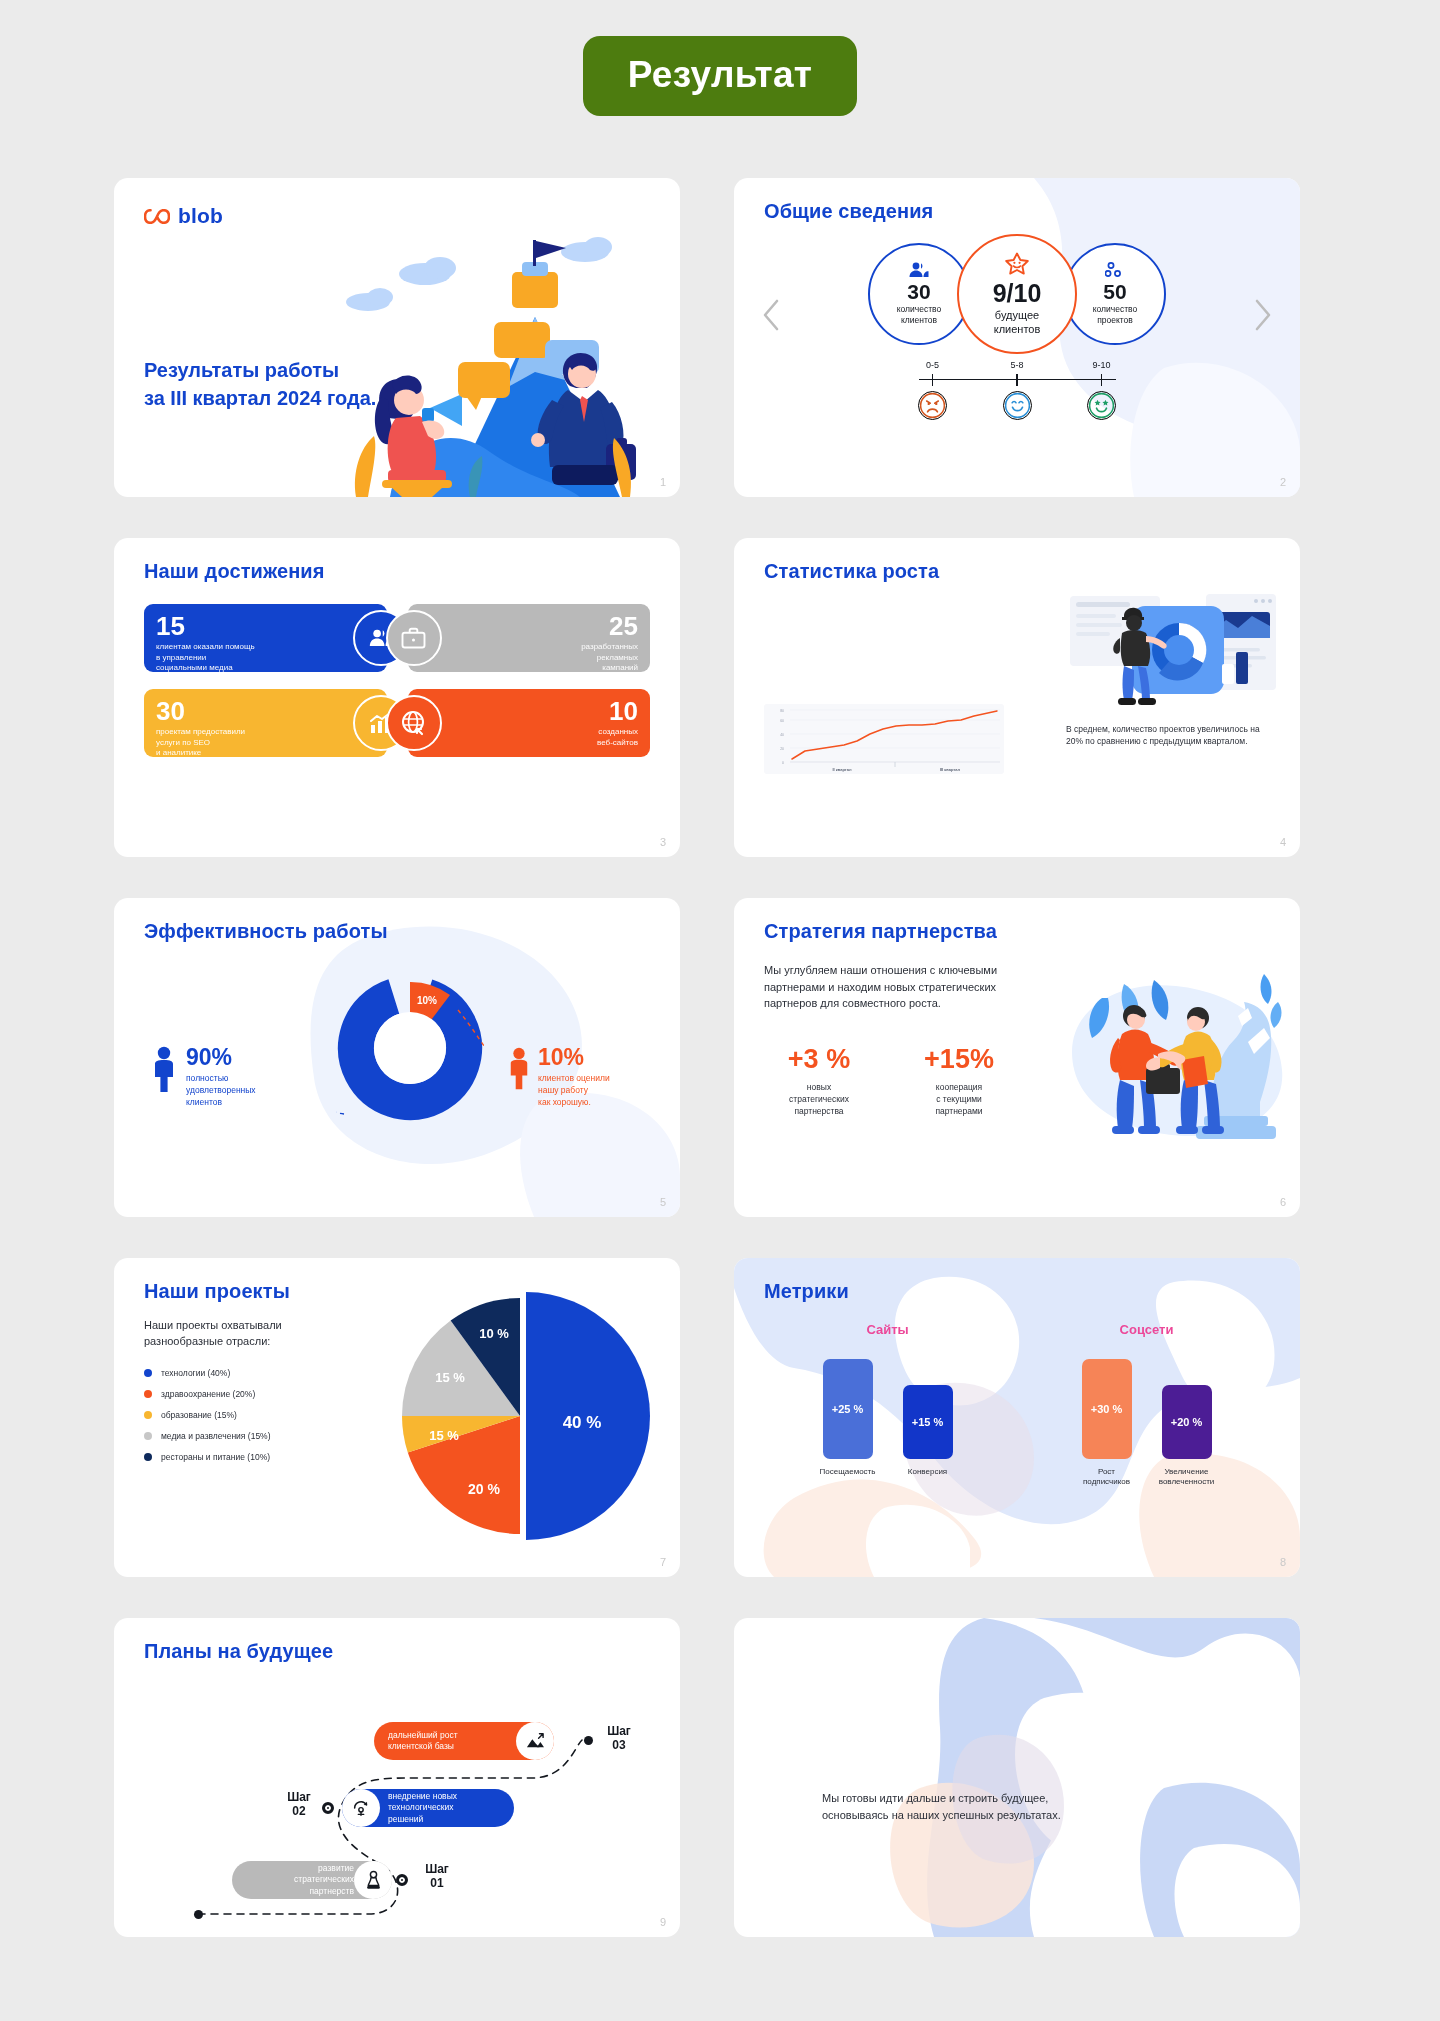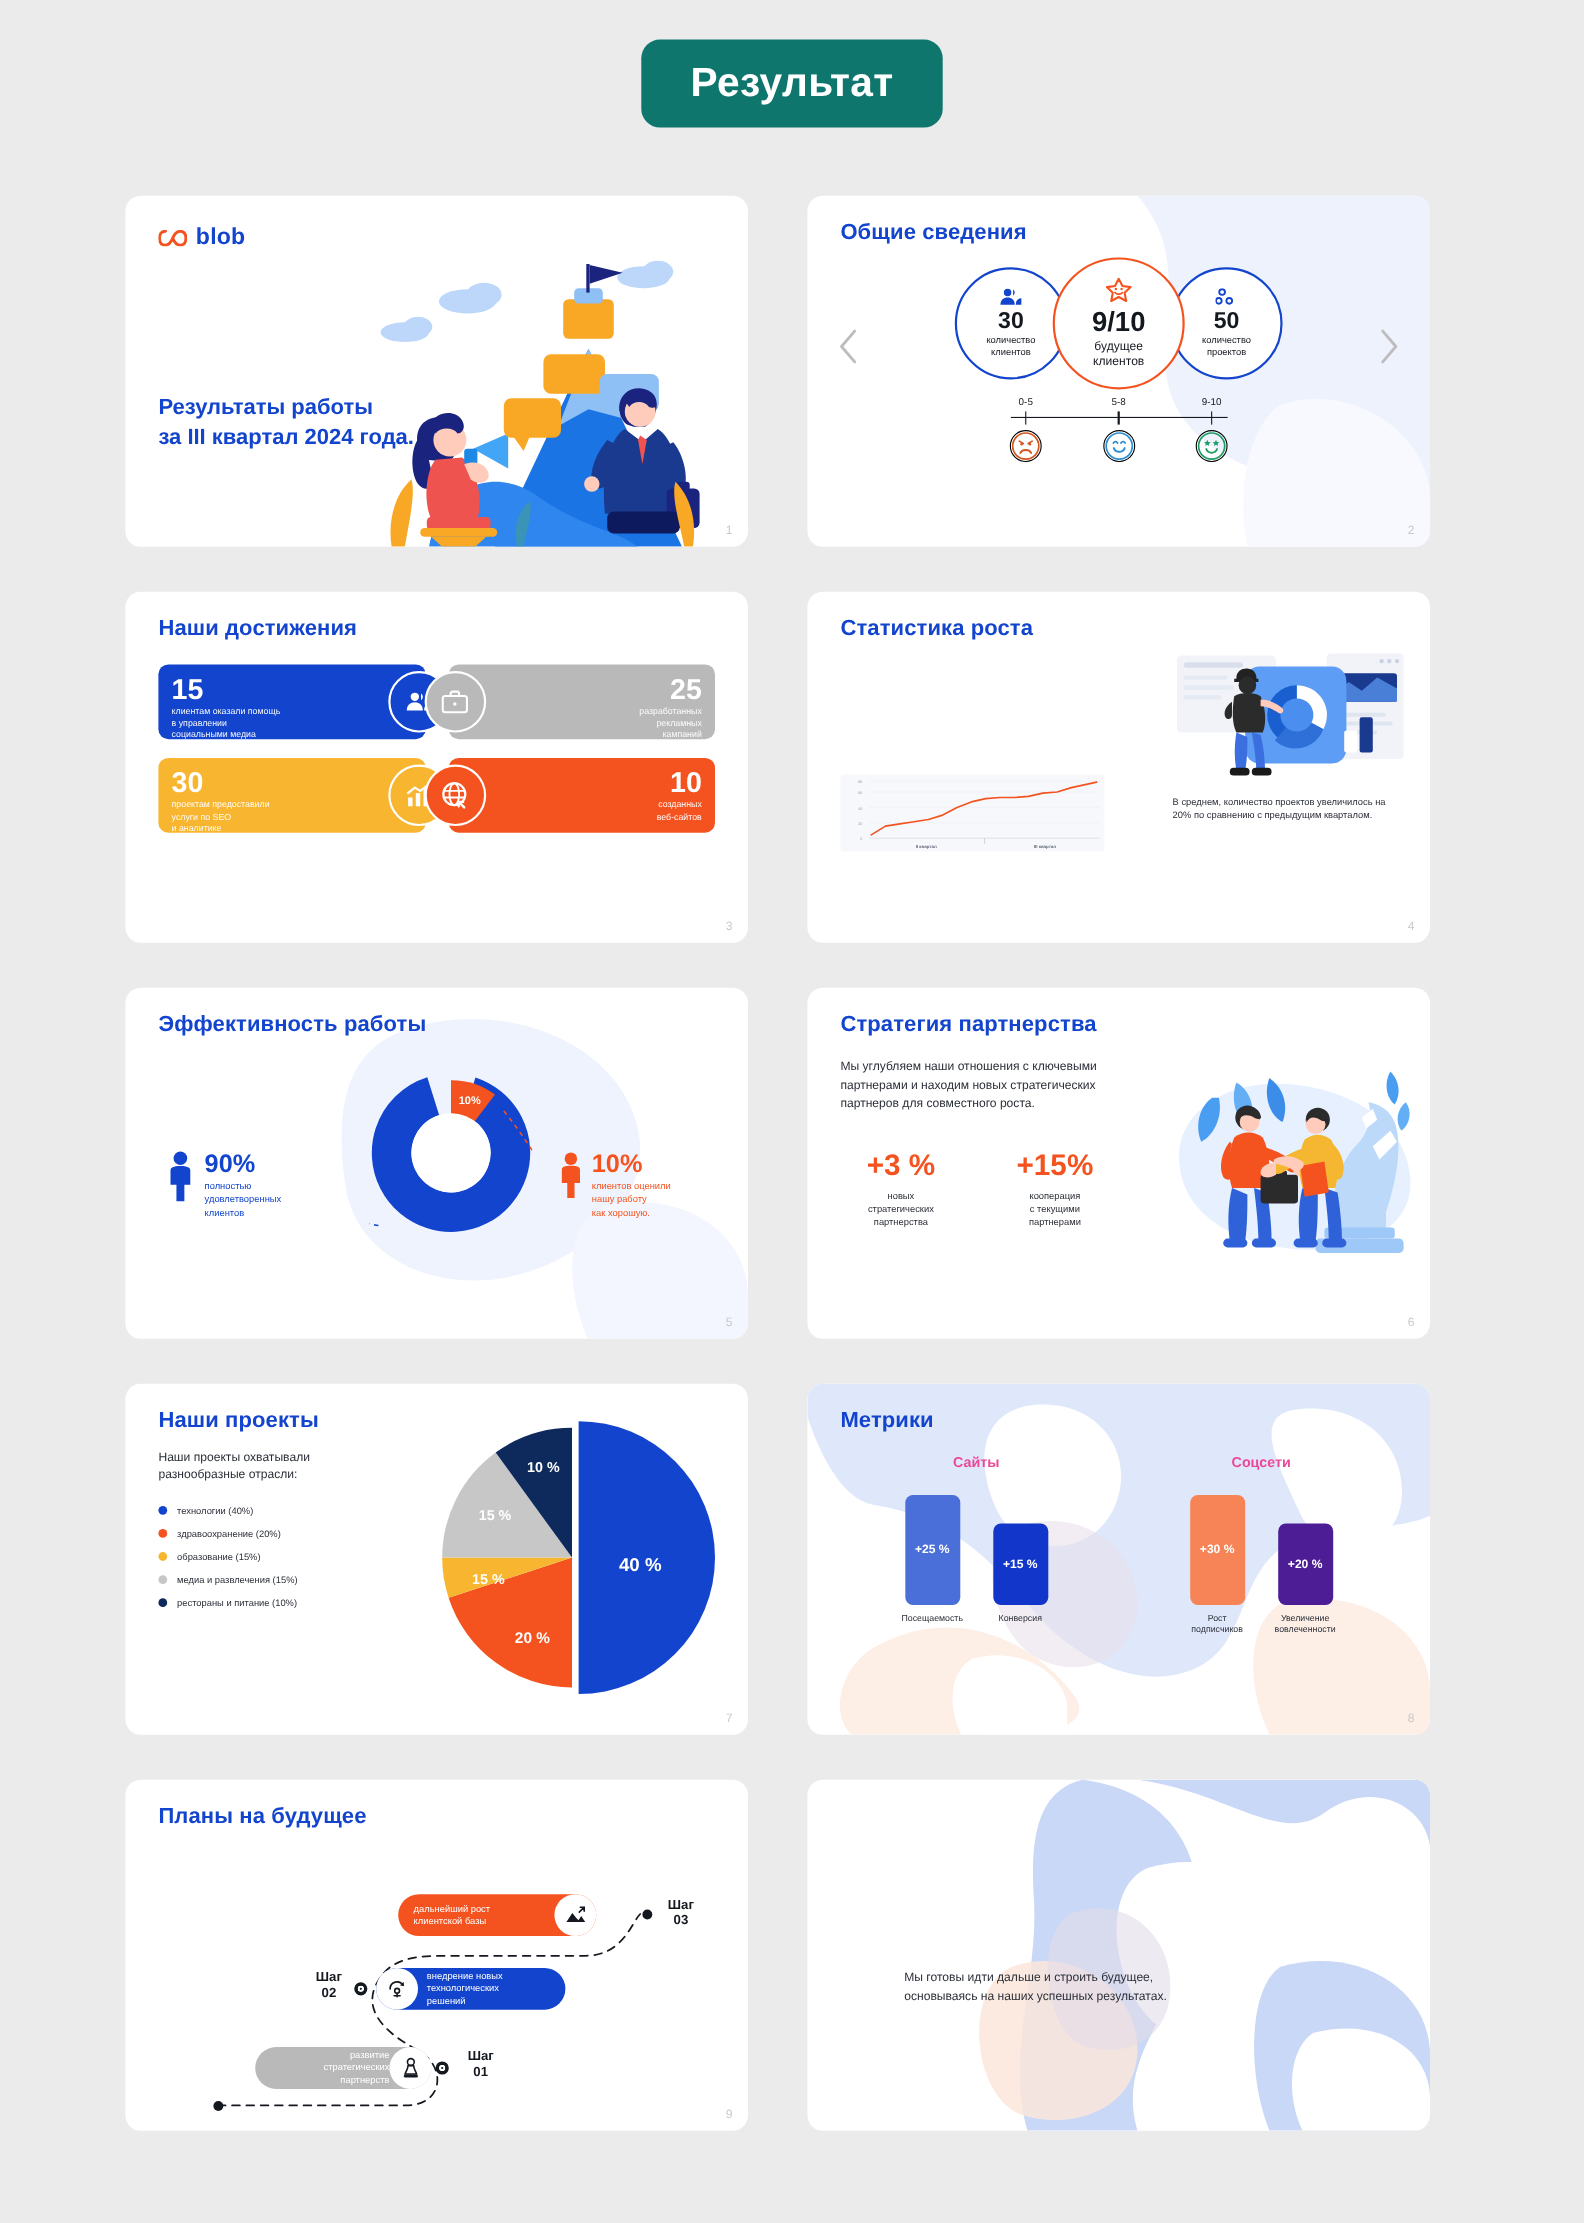--- a/index.html
+++ b/index.html
@@ -7,21 +7,21 @@
     width: 1440px;
     background: #ebebeb;
     font-family: "Liberation Sans", "DejaVu Sans", sans-serif;
     -webkit-font-smoothing: antialiased;
   }
   body { padding-bottom: 60px; }
 
   
   .page-header { display:flex; justify-content:center; padding-top: 36px; padding-bottom: 62px; }
   .badge {
-    background: #0f766e; color: #fff;
+    background: #4d7c0f; color: #fff;
     font-size: 37px; font-weight: 700; letter-spacing: .3px;
     padding: 20px 45px 23px; border-radius: 17px;
     line-height: 1;
   }
 
   
   .deck {
     width: 1160px; margin: 0 auto;
     display: grid; grid-template-columns: 592px 592px;
     column-gap: 28px; row-gap: 41px;
@@ -680,21 +680,21 @@
     <div class="pagenum">8</div>
   </div>
 
   <div class="slide">
     <div class="s-title">Планы на будущее</div>
 
     <svg class="s9-wrap" viewBox="0 0 566 319">
       <path d="M84 296 L255 296 C290 296 292 260 266 246 C236 230 216 210 228 186 C240 162 262 160 292 160 L418 160 C452 160 460 130 468 122" fill="none" stroke="#14181f" stroke-width="1.6" stroke-dasharray="7 6" stroke-linecap="round"></path>
     </svg>
 
-    <div class="pill" style="left:248px; top:104px; width:180px; background:#f4531f; padding-left:14px;">
+    <div class="pill" style="left:260px; top:104px; width:180px; background:#f4531f; padding-left:14px;">
       <span style="white-space:pre-line; flex:1;">дальнейший рост
 клиентской базы</span>
       <span class="circ-ic">
         <svg width="20" height="18" viewBox="0 0 22 20">
           <path d="M2 17 L8 8 L12 13 L16 17 Z" fill="#14181f"></path>
           <path d="M13 17 L17 11 L21 17 Z" fill="#14181f"></path>
           <path d="M15 7 L20 2 M20 2 L20 6 M20 2 L16 2" stroke="#14181f" stroke-width="1.6" fill="none" stroke-linecap="round"></path>
         </svg>
       </span>
     </div>

